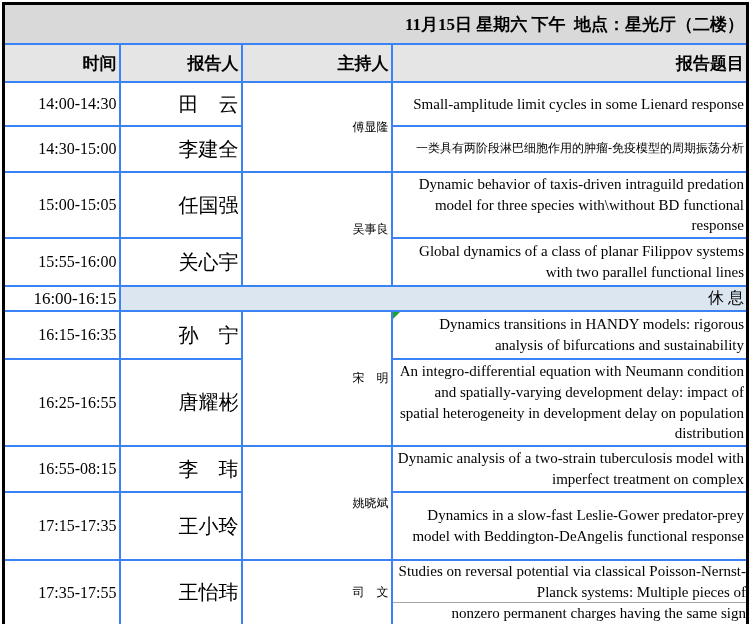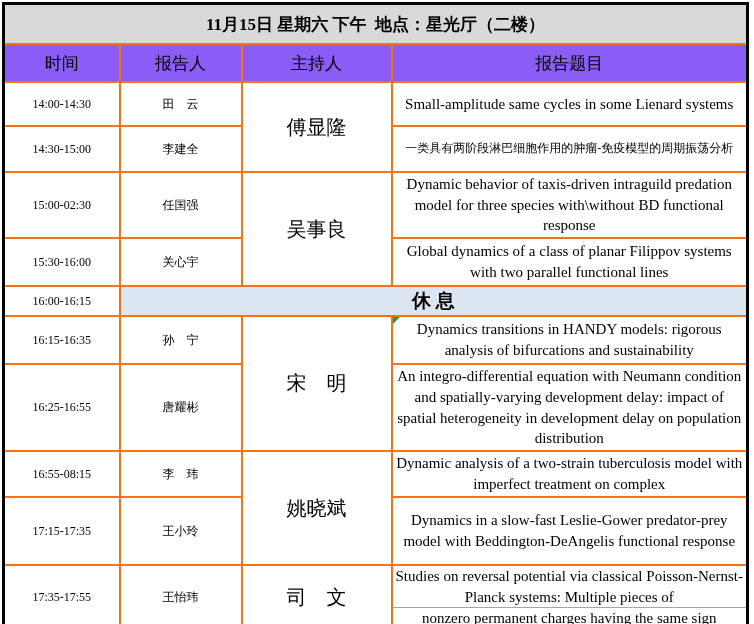--- a/index.html
+++ b/index.html
@@ -10,50 +10,50 @@
     color:#000;
   }
   table.sched {
     position:absolute; left:2px; top:2px;
     width:744px;
     border-collapse:collapse;
     table-layout:fixed;
     border:3px solid #000;
   }
   table.sched td, table.sched th {
-    border:2px solid #f97316;
-    text-align:center;
+    border:2px solid #3b82f6;
+    text-align:right;
     vertical-align:middle;
     padding:1px 2px;
     overflow:hidden;
   }
   .title-row td {
     background:#d9d9d9;
     font-weight:bold;
     font-size:17px;
     white-space:pre-wrap;
     height:36px;
   }
   .head-row th {
-    background:#8b5cf6;
-    font-weight:normal;
+    background:#e5e5e5;
+    font-weight:bold;
     font-size:17px;
     height:34px;
   }
-  td.time  { font-size:12px; }
-  td.name  { font-size:12px; }
-  td.chair { font-size:20px;margin-left:24px; }
+  td.time  { font-size:16px; }
+  td.name  { font-size:20px; }
+  td.chair { font-size:12px;margin-left:24px; }
   td.title { font-size:15px; line-height:1.38; position:relative; }
   td.title-cn { font-size:12px; line-height:1.45; }
   .break-row td.break {
     background:#dce6f1;
-    font-weight:bold;
-    font-size:19px;
+    font-weight:normal;
+    font-size:16px;
   }
-  .break-row td.time { height:18px; font-size:12px; }
+  .break-row td.time { height:18px; font-size:17px; }
   td.time-bottom { vertical-align:bottom; padding-bottom:3px; }
   .subline { border-top:1px solid #a6a6a6; }
   .corner-marker {
     position:absolute; left:0; top:0;
     width:0; height:0;
     border-top:7px solid #21a038;
     border-right:7px solid transparent;
   }
 </style>
 </head>
@@ -77,38 +77,38 @@
       <th>时间</th>
       <th>报告人</th>
       <th>主持人</th>
       <th>报告题目</th>
     </tr>
 
     <tr style="height:44px">
       <td class="time">14:00-14:30</td>
       <td class="name">田　云</td>
       <td class="chair" rowspan="2">傅显隆</td>
-      <td class="title">Small-amplitude same cycles in some Lienard systems</td>
+      <td class="title">Small-amplitude limit cycles in some Lienard response</td>
     </tr>
 
     <tr style="height:46px">
       <td class="time">14:30-15:00</td>
       <td class="name">李建全</td>
       <td class="title title-cn">一类具有两阶段淋巴细胞作用的肿瘤-免疫模型的周期振荡分析</td>
     </tr>
 
     <tr style="height:66px">
-      <td class="time">15:00-02:30</td>
+      <td class="time">15:00-15:05</td>
       <td class="name">任国强</td>
       <td class="chair" rowspan="2">吴事良</td>
       <td class="title">Dynamic behavior of taxis-driven intraguild predation model for three species with\without BD functional response</td>
     </tr>
 
     <tr style="height:48px">
-      <td class="time">15:30-16:00</td>
+      <td class="time">15:55-16:00</td>
       <td class="name">关心宇</td>
       <td class="title">Global dynamics of a class of planar Filippov systems with two parallel functional lines</td>
     </tr>
 
     <tr class="break-row">
       <td class="time">16:00-16:15</td>
       <td class="break" colspan="3">休 息</td>
     </tr>
 
     <tr style="height:48px">

